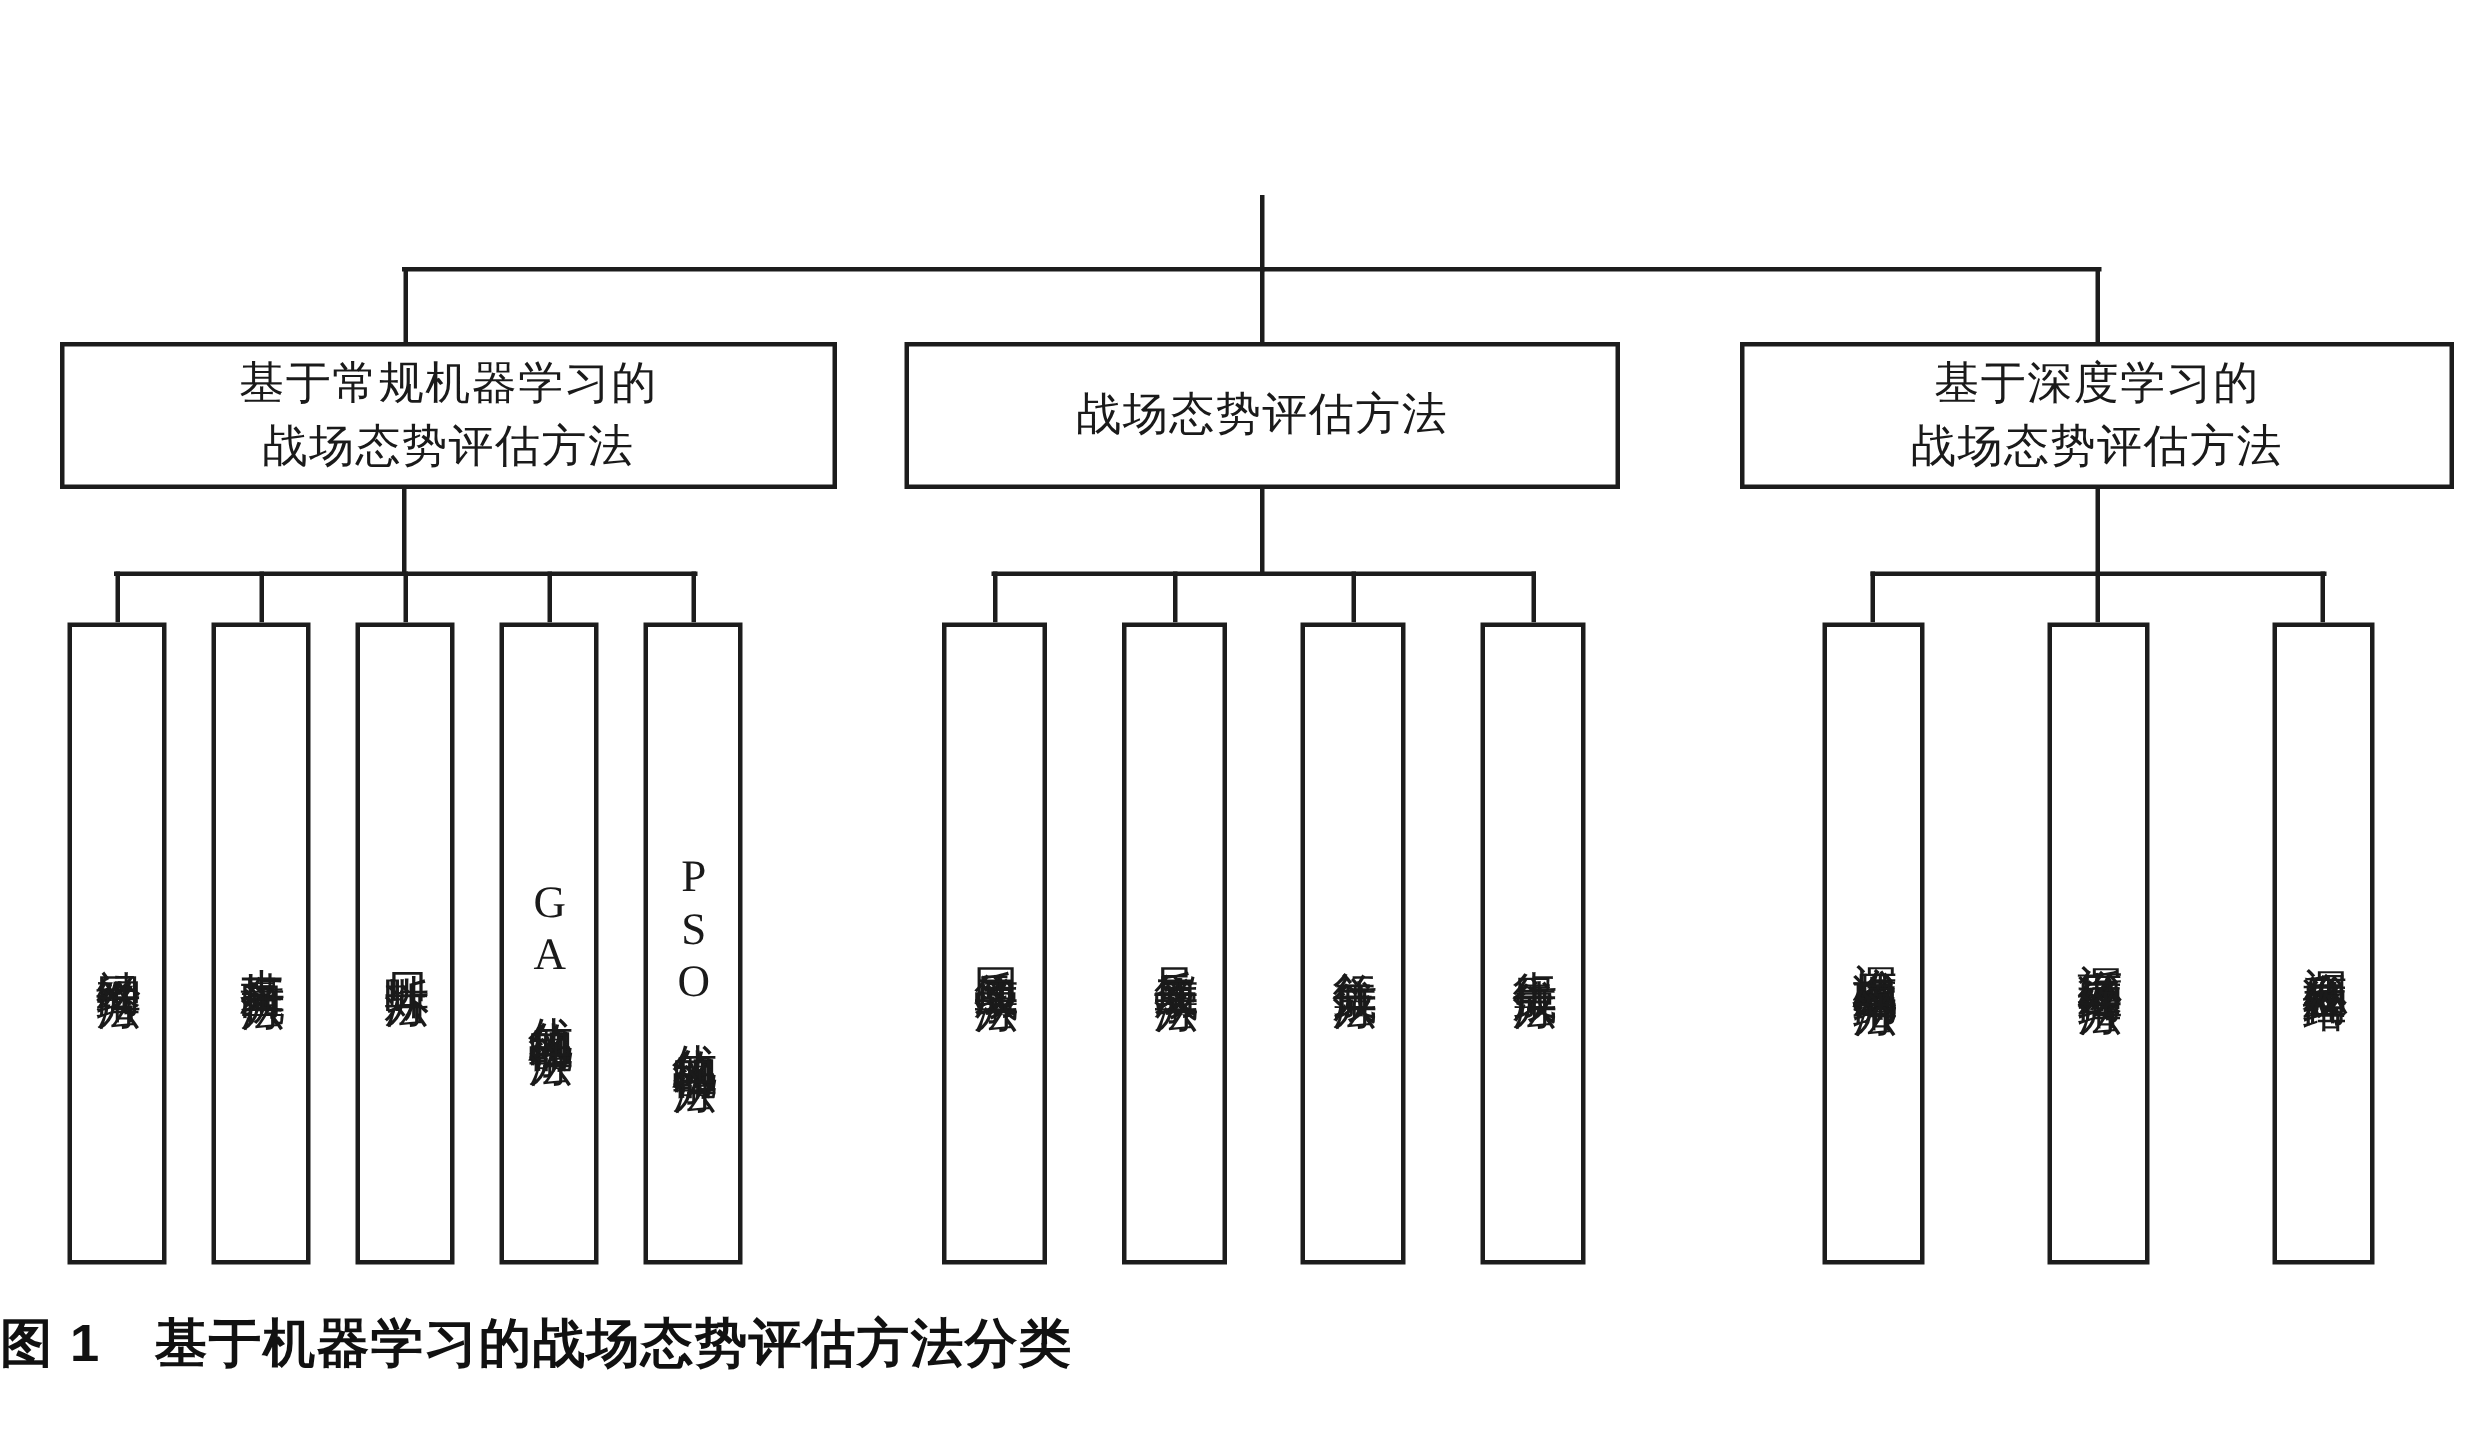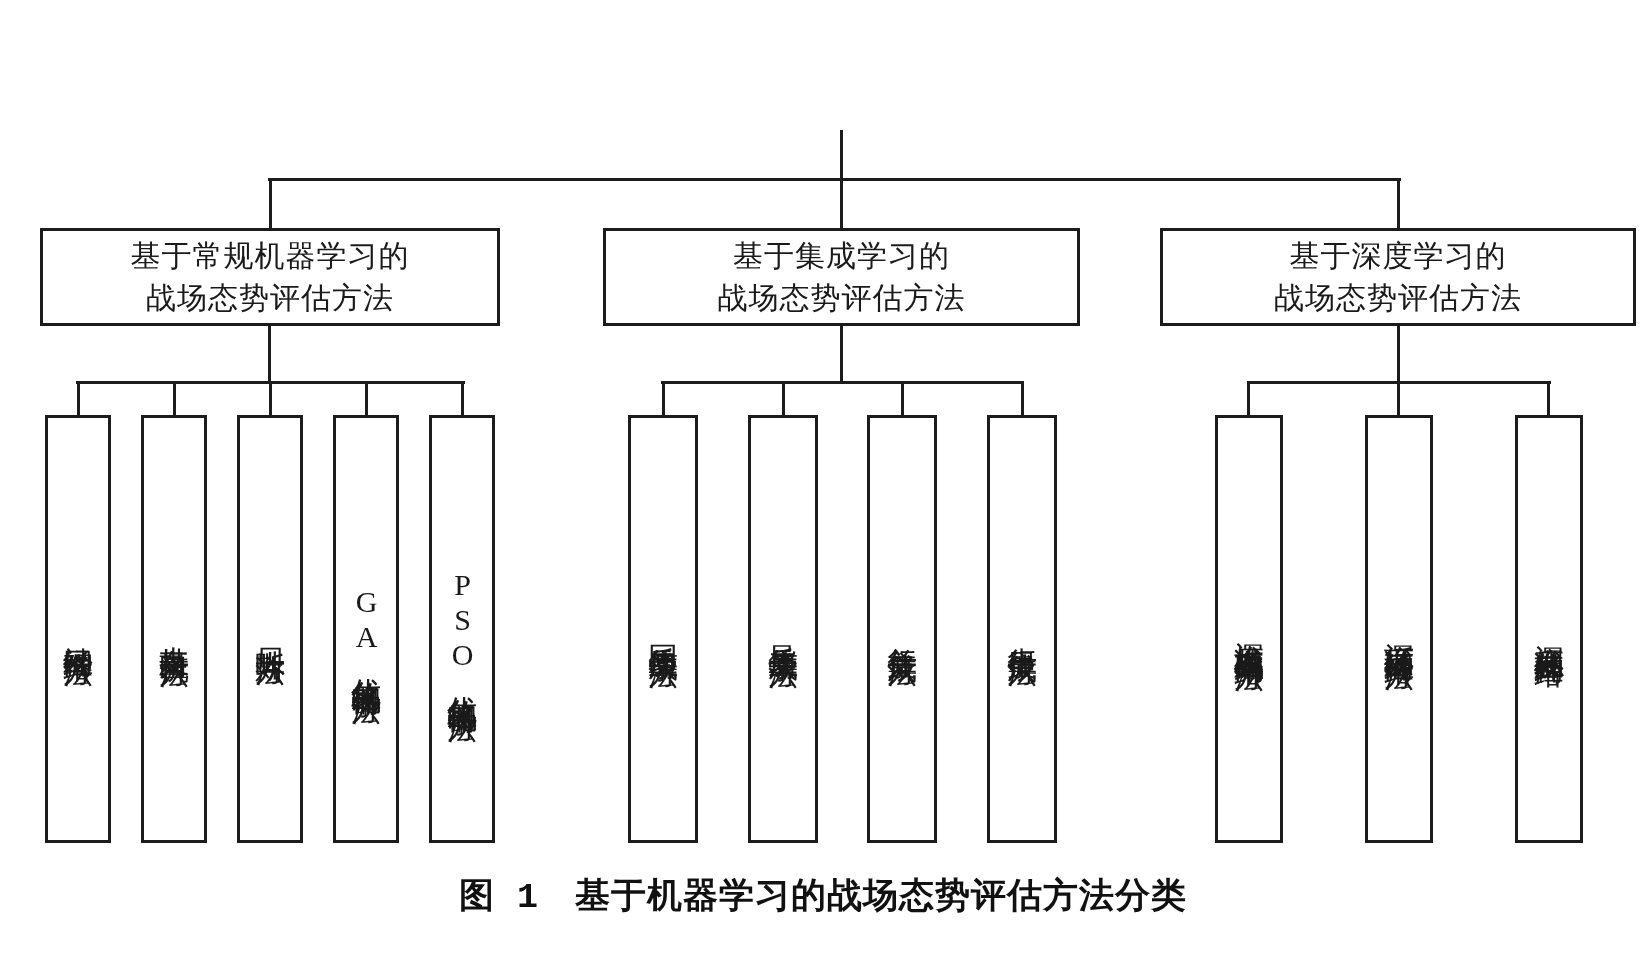--- a/index.html
+++ b/index.html
@@ -31,21 +31,21 @@
     font-size: 31px;
     letter-spacing: 1px;
   }
   .branch-box {
     top: 228px; height: 98px;
     flex-direction: column;
     font-size: 30px;
     line-height: 42px;
     letter-spacing: 1px;
   }
-  .branch-a { left: 40px;   width: 460px; }
+  .branch-a { left: 40px;   width: 518px; }
   .branch-b { left: 603px;  width: 477px; }
   .branch-c { left: 1160px; width: 476px; }
 
   .leaf-box {
     top: 415px; height: 428px;
   }
   .leaf-box .vtext {
     writing-mode: vertical-rl;
     text-orientation: upright;
     font-size: 30px;
@@ -54,22 +54,22 @@
     white-space: nowrap;
   }
   .line {
     position: absolute;
     background: #1c1c1c;
   }
   .caption {
     position: absolute;
     left: 0; right: 0;
     top: 872px;
-    text-align: center;
-    font-family: Liberation Mono, monospace;
+    text-align: left;
+    font-family: Liberation Sans, sans-serif;
     font-weight: bold;
     font-size: 35px;
     letter-spacing: 1px;
     color: #111111;
   }
 </style>
 </head>
 <body>
 
 <div class="canvas">
@@ -79,21 +79,20 @@
   <div class="line" style="left:268px; top:178px; width:1133px; height:3px;"></div>
   <div class="line" style="left:269px;  top:178px; width:3px; height:50px;"></div>
   <div class="line" style="left:840px;  top:178px; width:3px; height:50px;"></div>
   <div class="line" style="left:1397px; top:178px; width:3px; height:50px;"></div>
 
   <div class="box branch-box branch-a">
     <div>基于常规机器学习的</div>
     <div>战场态势评估方法</div>
   </div>
   <div class="box branch-box branch-b">
-    <div>基于集成学习的</div>
     <div>战场态势评估方法</div>
   </div>
   <div class="box branch-box branch-c">
     <div>基于深度学习的</div>
     <div>战场态势评估方法</div>
   </div>
 
   <div class="line" style="left:268px; top:326px; width:3px; height:58px;"></div>
   <div class="line" style="left:76px; top:381px; width:389px; height:3px;"></div>
   <div class="line" style="left:77px;  top:381px; width:3px; height:34px;"></div>

